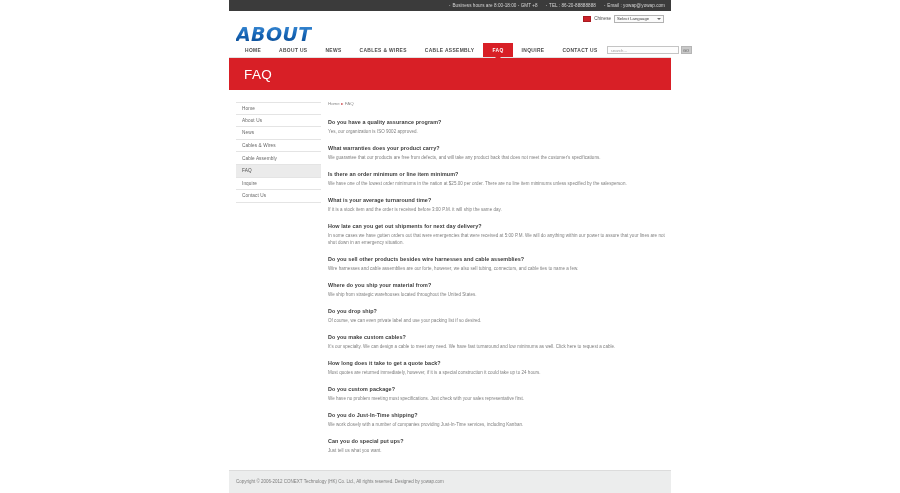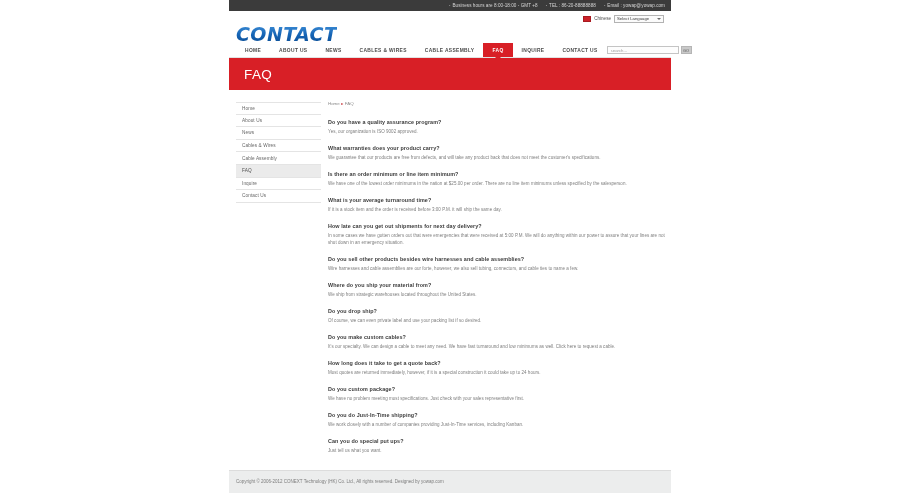--- a/index.html
+++ b/index.html
@@ -262,21 +262,21 @@
         <span>TEL : 86-20-88888888</span>
       </span>
       <span class="topbar-item">
         <span class="topbar-bullet">•</span>
         <span>Email : yowap@yowap.com</span>
       </span>
     </div>
   </div>
 
   <div class="header">
-    <div class="logo">CONTACT</div>
+    <div class="logo">ABOUT</div>
     <div class="lang-wrap">
       <span class="flag-cn"></span>
       <span class="chinese-label">Chinese</span>
       <div class="lang-select">
         <span>Select Language</span>
         <span class="caret"></span>
       </div>
     </div>
   </div>
 

